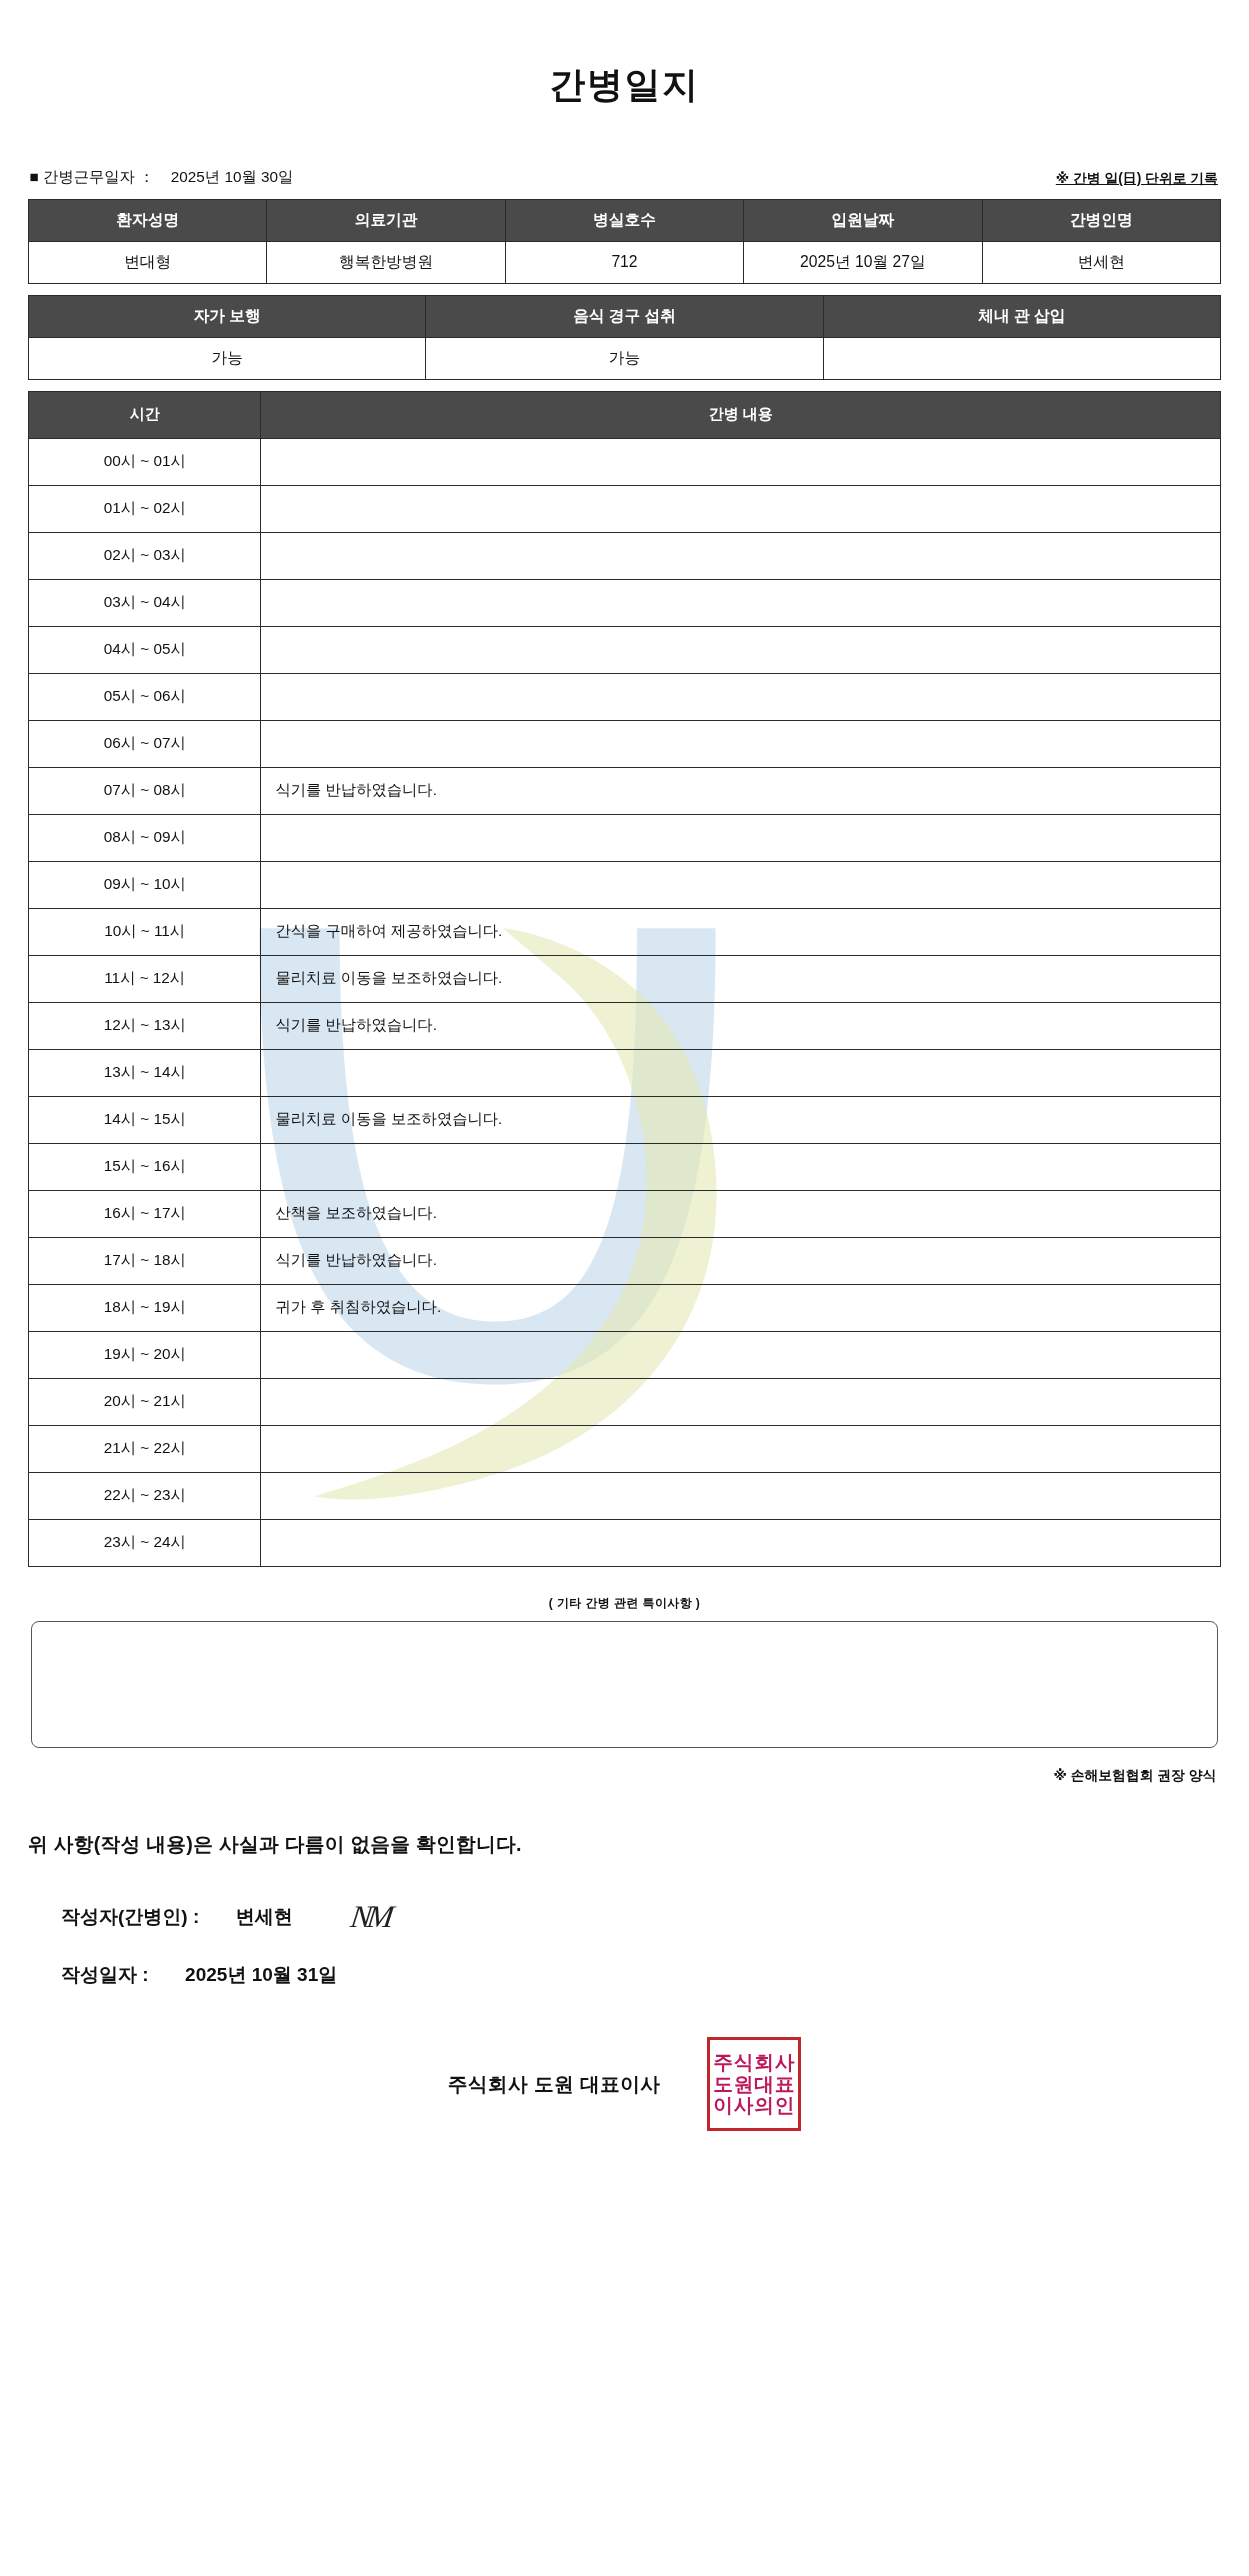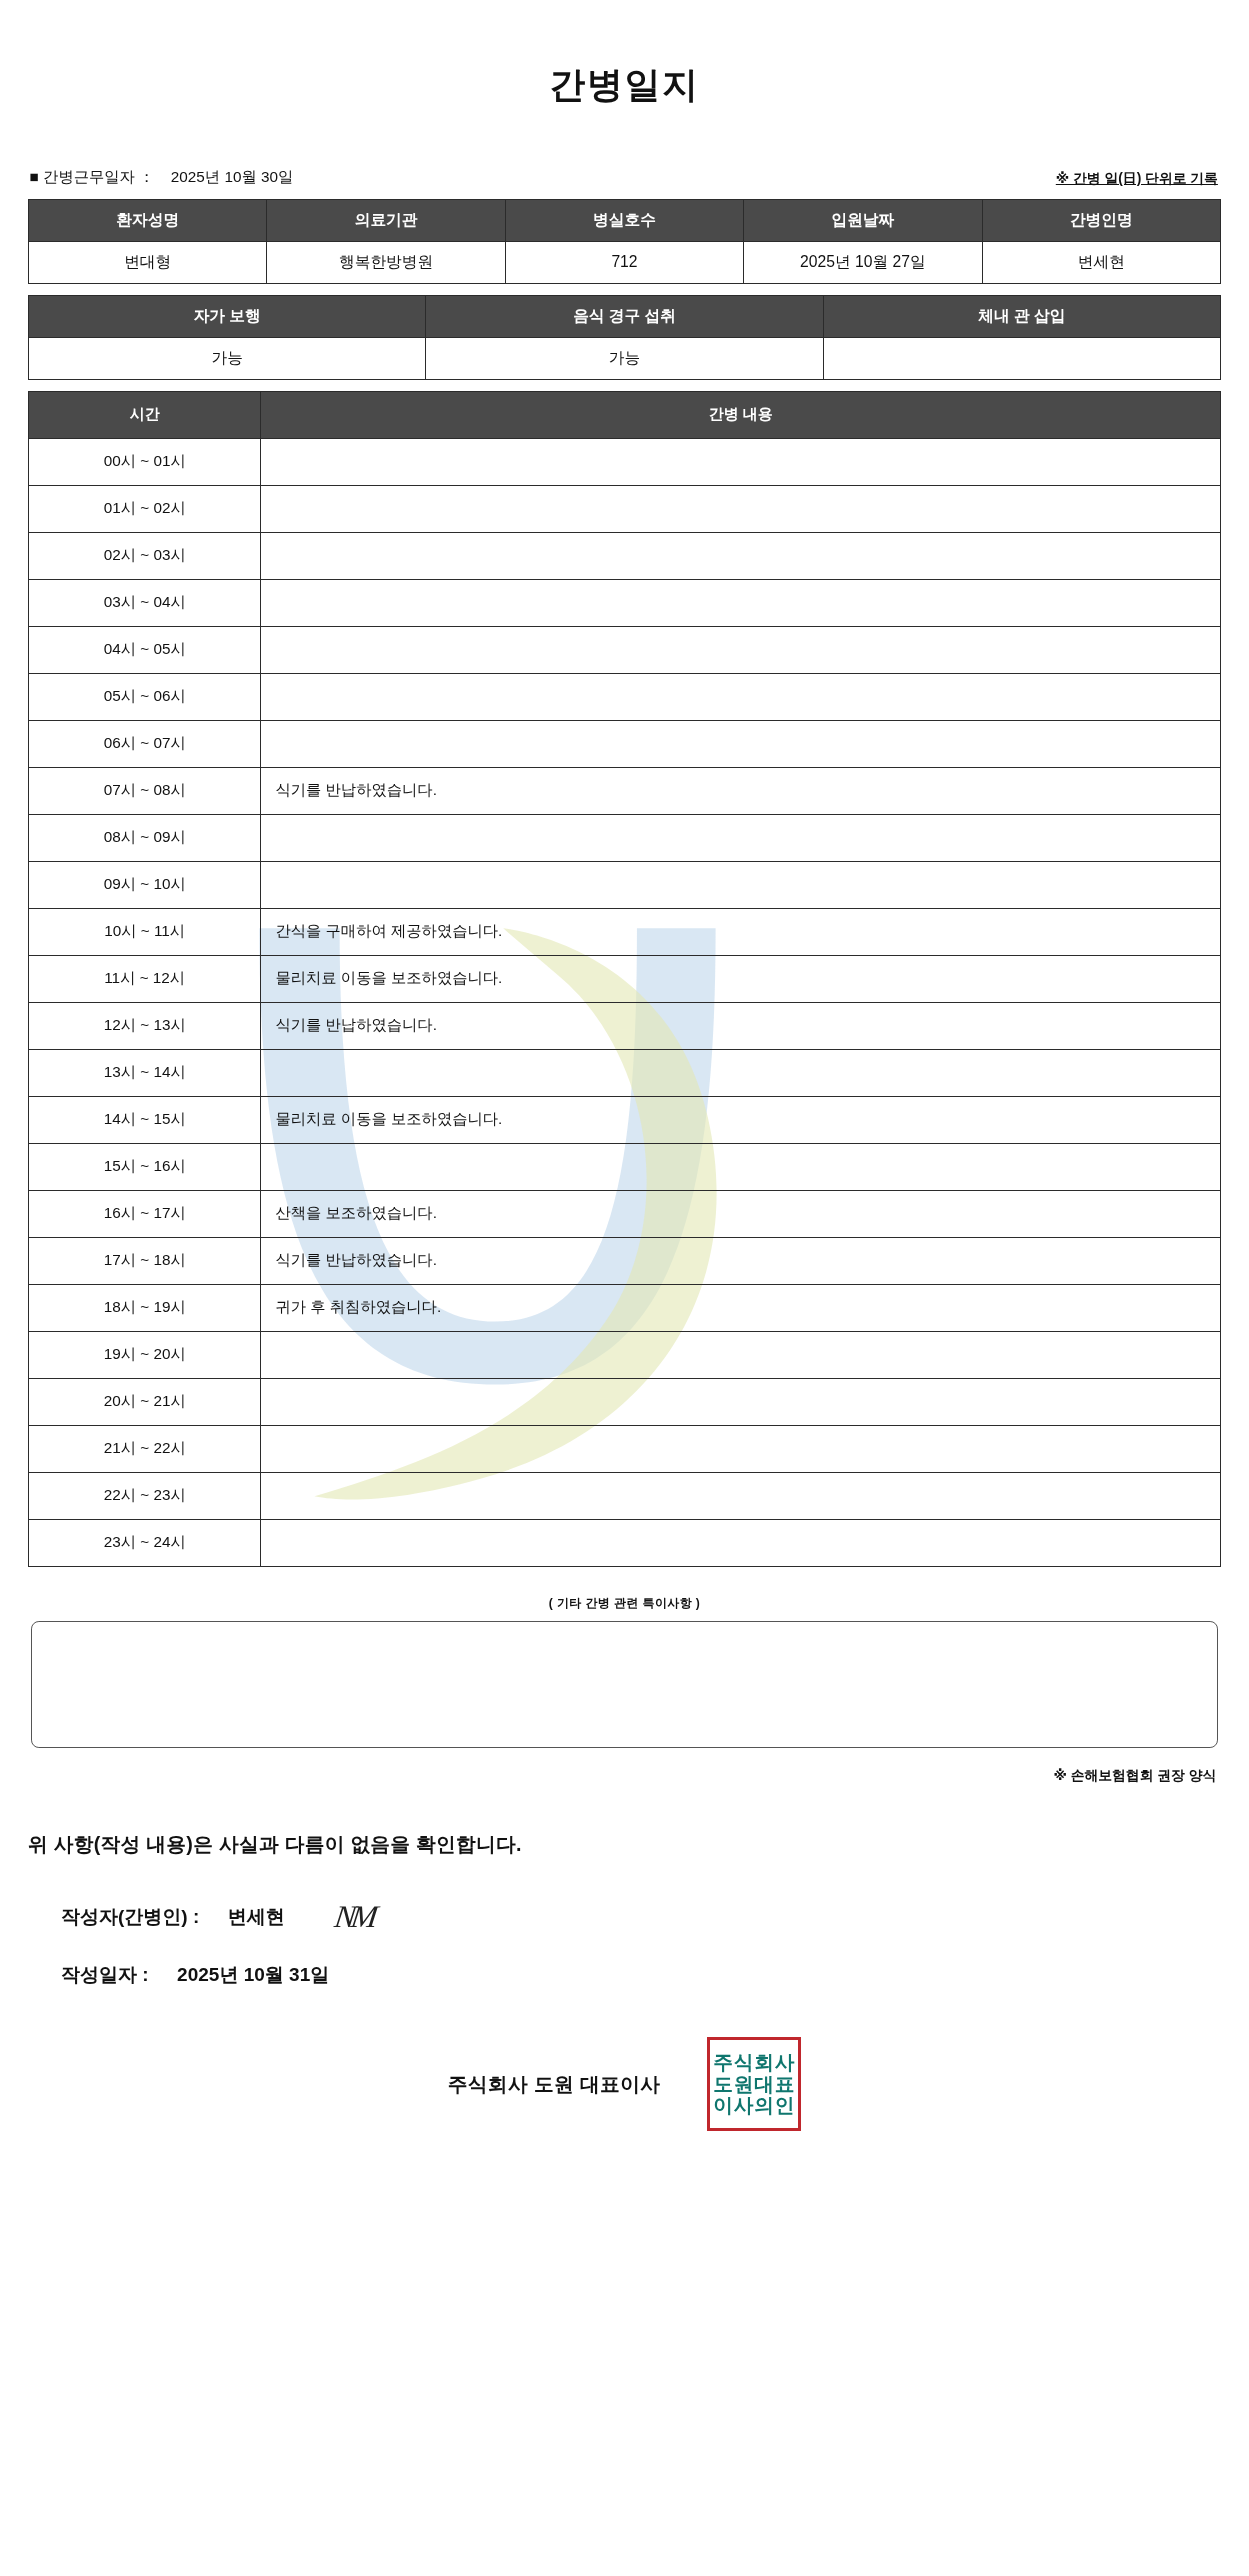--- a/index.html
+++ b/index.html
@@ -158,21 +158,21 @@
   .sign-block {
     margin-top: 41px;
     padding-left: 33px;
   }
   .sign-row {
     font-size: 19px;
     font-weight: bold;
     margin-bottom: 27px;
     display: flex;
     align-items: center;
-    gap: 8px;
+    gap: 16px;
   }
   .sign-label { display: inline-block; }
   .sign-value { margin-left: 20.5px; }
   .sign-mark {
     margin-left: 42px;
     font-family: "Liberation Serif", serif;
     font-style: italic;
     font-size: 31.5px;
     font-weight: normal;
     color: #222;
@@ -189,21 +189,21 @@
   }
   .company-name {
     font-size: 19.7px;
     font-weight: bold;
     letter-spacing: 0.4px;
   }
   .stamp {
     width: 94px;
     height: 94px;
     border: 3.9px solid #c0272d;
-    color: #0f766e;
+    color: #be185d;
     display: flex;
     flex-direction: column;
     align-items: center;
     justify-content: center;
     font-weight: bold;
     font-size: 19.7px;
     line-height: 1.08;
     letter-spacing: 0.8px;
     box-sizing: border-box;
     font-family: "Liberation Serif", serif;

